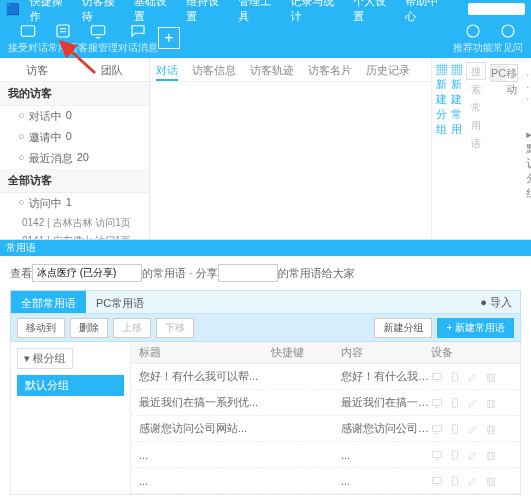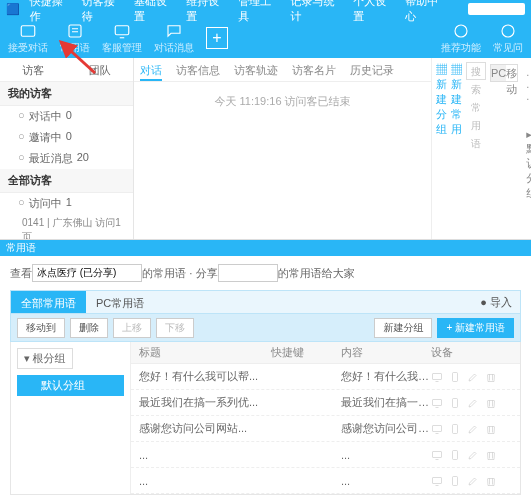--- a/index.html
+++ b/index.html
@@ -1,29 +1,29 @@
 <!DOCTYPE html>
 <html><head>
 <meta charset="utf-8">
 <style>
 *{margin:0;padding:0;box-sizing:border-box;font-family:"Microsoft YaHei",Arial,sans-serif;font-size:11px}
 body{background:#fff;width:531px;height:503px;overflow:hidden}
 .top-menu{background:#29b6f6;height:18px;display:flex;align-items:center;padding:0 6px;color:#fff;gap:10px}
 .top-menu span{cursor:pointer}
 .top-menu .wspace{flex:1}
 .top-menu .wbox{background:#fff;width:60px;height:12px;border-radius:2px}
-.toolbar{background:#29b6f6;height:40px;display:flex;align-items:center;padding:0 8px;color:#fff;gap:12px}
+.toolbar{background:#29b6f6;height:40px;display:flex;align-items:center;padding:0 8px;color:#fff;}
 .tool{display:flex;flex-direction:column;align-items:center;gap:1px;cursor:pointer}
 .tool svg{width:18px;height:18px;stroke:#fff;fill:none;stroke-width:1.5}
 .tool span{font-size:10px;color:#cfeeff}
 .tool.plus{width:22px;height:22px;border:1px solid #fff;display:flex;align-items:center;justify-content:center;font-size:16px}
 .toolbar .tspace{flex:1}
 .arrow{position:absolute;left:55px;top:38px;pointer-events:none}
 .main-row{display:flex;height:182px;border-bottom:1px solid #ddd}
-.left-pane{width:134px;border-right:1px solid #e5e5e5;overflow:hidden}
+.left-pane{width:150px;border-right:1px solid #e5e5e5;overflow:hidden}
 .ltabs{display:flex;height:24px;border-bottom:1px solid #eee}
 .ltab{flex:1;text-align:center;line-height:24px;color:#666;cursor:pointer}
 .lsection{padding:4px 8px;color:#333;background:#f7f7f7;border-bottom:1px solid #eee;font-weight:bold}
 .litem{padding:3px 8px 3px 18px;color:#666;display:flex;gap:4px}
 .litem .bul{color:#999}
 .lsub{padding:2px 8px 2px 22px;color:#888;font-size:10px}
 .mid-pane{flex:1;display:flex;flex-direction:column}
 .mtabs{display:flex;height:24px;border-bottom:1px solid #eee;padding-left:6px;gap:14px}
 .mtab{line-height:24px;color:#888;cursor:pointer}
 .mtab.active{color:#29b6f6;border-bottom:2px solid #29b6f6}
@@ -47,21 +47,21 @@
 .ptabs .pspace{flex:1}
 .import{color:#555;padding:0 8px;cursor:pointer}
 .actionbar{background:#d6eefb;border:1px solid #bde4f8;border-top:none;height:28px;display:flex;align-items:center;padding:0 6px;gap:5px}
 .btn{background:#fff;border:1px solid #ccc;padding:2px 8px;color:#555;cursor:pointer;font-size:10px}
 .btn.disabled{color:#bbb}
 .btn.primary{background:#29b6f6;border-color:#29b6f6;color:#fff}
 .actionbar .aspace{flex:1}
 .content-row{display:flex;border:1px solid #e6e6e6;border-top:none}
 .group-pane{width:120px;border-right:1px solid #eee;padding:6px}
 .gbtn{border:1px solid #ddd;padding:2px 6px;color:#666;display:inline-block;cursor:pointer}
-.gsel{background:#29b6f6;color:#fff;padding:3px 24px;margin-top:6px;cursor:pointer}
+.gsel{background:#29b6f6;color:#fff;padding:3px 8px;margin-top:6px;cursor:pointer}
 .table-pane{flex:1}
 .thead{display:flex;background:#f7f7f7;border-bottom:1px solid #eee;height:22px;align-items:center;color:#888;font-size:10px}
 .th1{width:140px;padding-left:8px}
 .th2{width:70px}
 .th3{width:90px}
 .th4{flex:1}
 .trow{display:flex;align-items:center;height:26px;border-bottom:1px dashed #eee;font-size:10px;color:#666}
 .tc1{width:140px;padding-left:8px;white-space:nowrap;overflow:hidden;text-overflow:ellipsis}
 .tc2{width:70px}
 .tc3{width:90px;white-space:nowrap;overflow:hidden;text-overflow:ellipsis}
@@ -158,33 +158,31 @@
         <span class="bul">○</span>
         <span>最近消息</span>
         <span>20</span>
       </div>
     <div class="lsection">全部访客</div>
     <div class="litem">
         <span class="bul">○</span>
         <span>访问中</span>
         <span>1</span>
       </div>
+    <div class="lsub">0142 | 吉林吉林 访问1页</div>
     <div class="lsub">0141 | 广东佛山 访问1页</div>
   </div>
   <div class="mid-pane">
     <div class="mtabs">
       <div class="mtab active">对话</div>
       <div class="mtab">访客信息</div>
       <div class="mtab">访客轨迹</div>
       <div class="mtab">访客名片</div>
       <div class="mtab">历史记录</div>
     </div>
-    <div class="mbody">
-        <span>今天 11:19:16 访问客已结束</span>
-      </div>
   </div>
   <div class="right-pane">
     <div class="rtop">
         <span>▦ <span>新建分组</span></span>
         <span>▦ <span>新建常用</span></span>
       </div>
     <div class="rsearch">搜索常用语</div>
     <div class="rtabs">
         <div class="active">PC</div>
         <div>移动</div>

